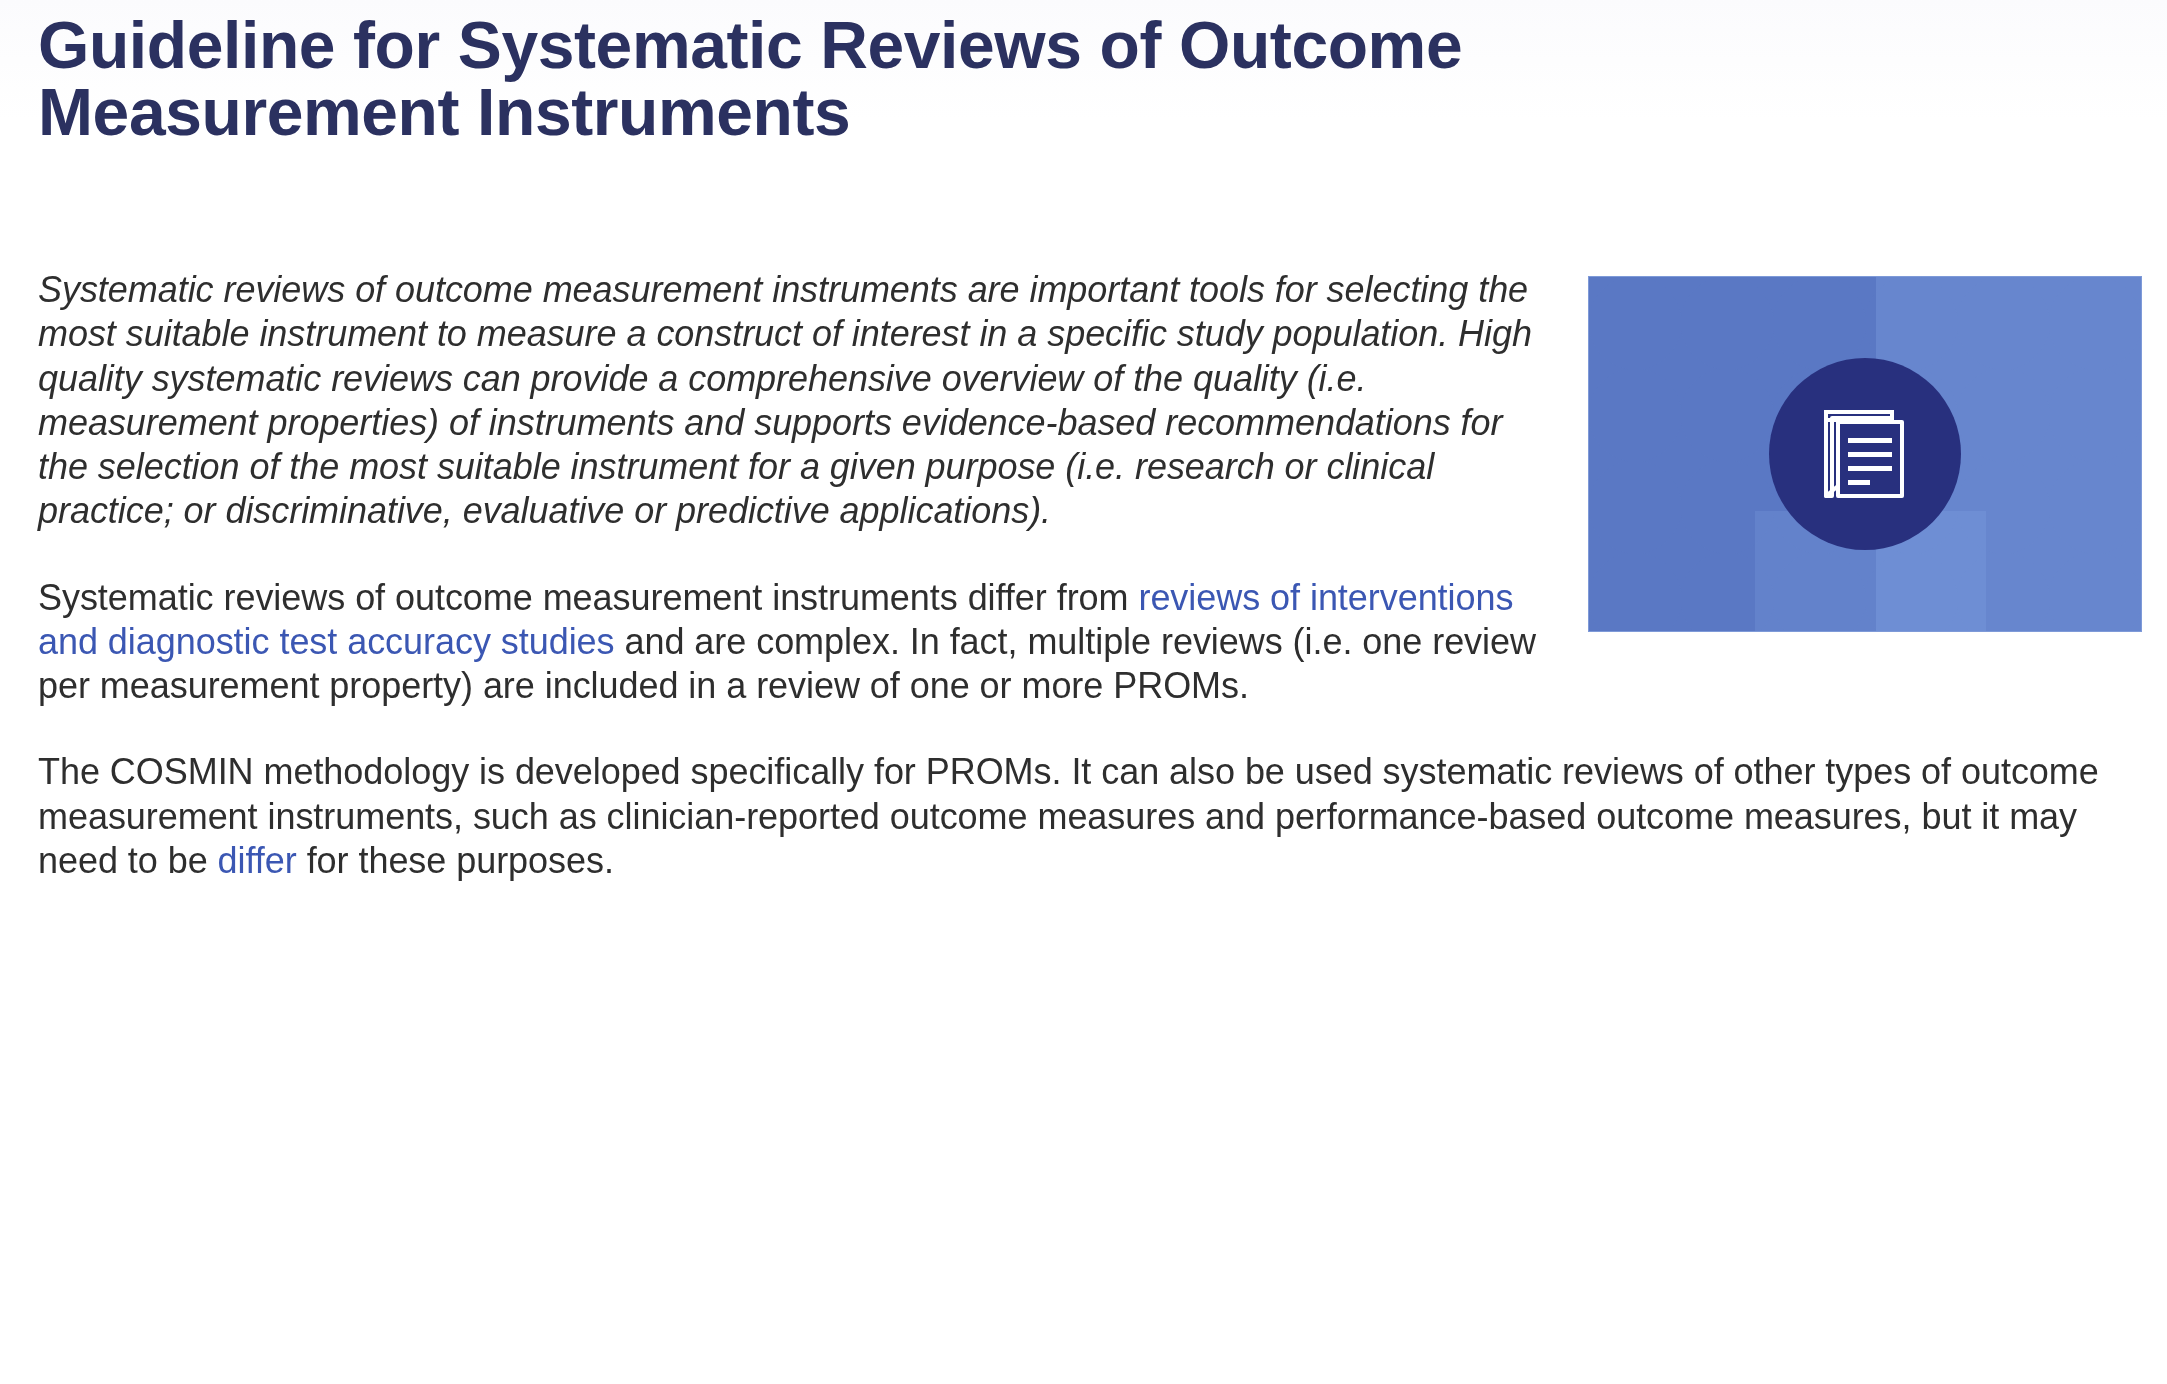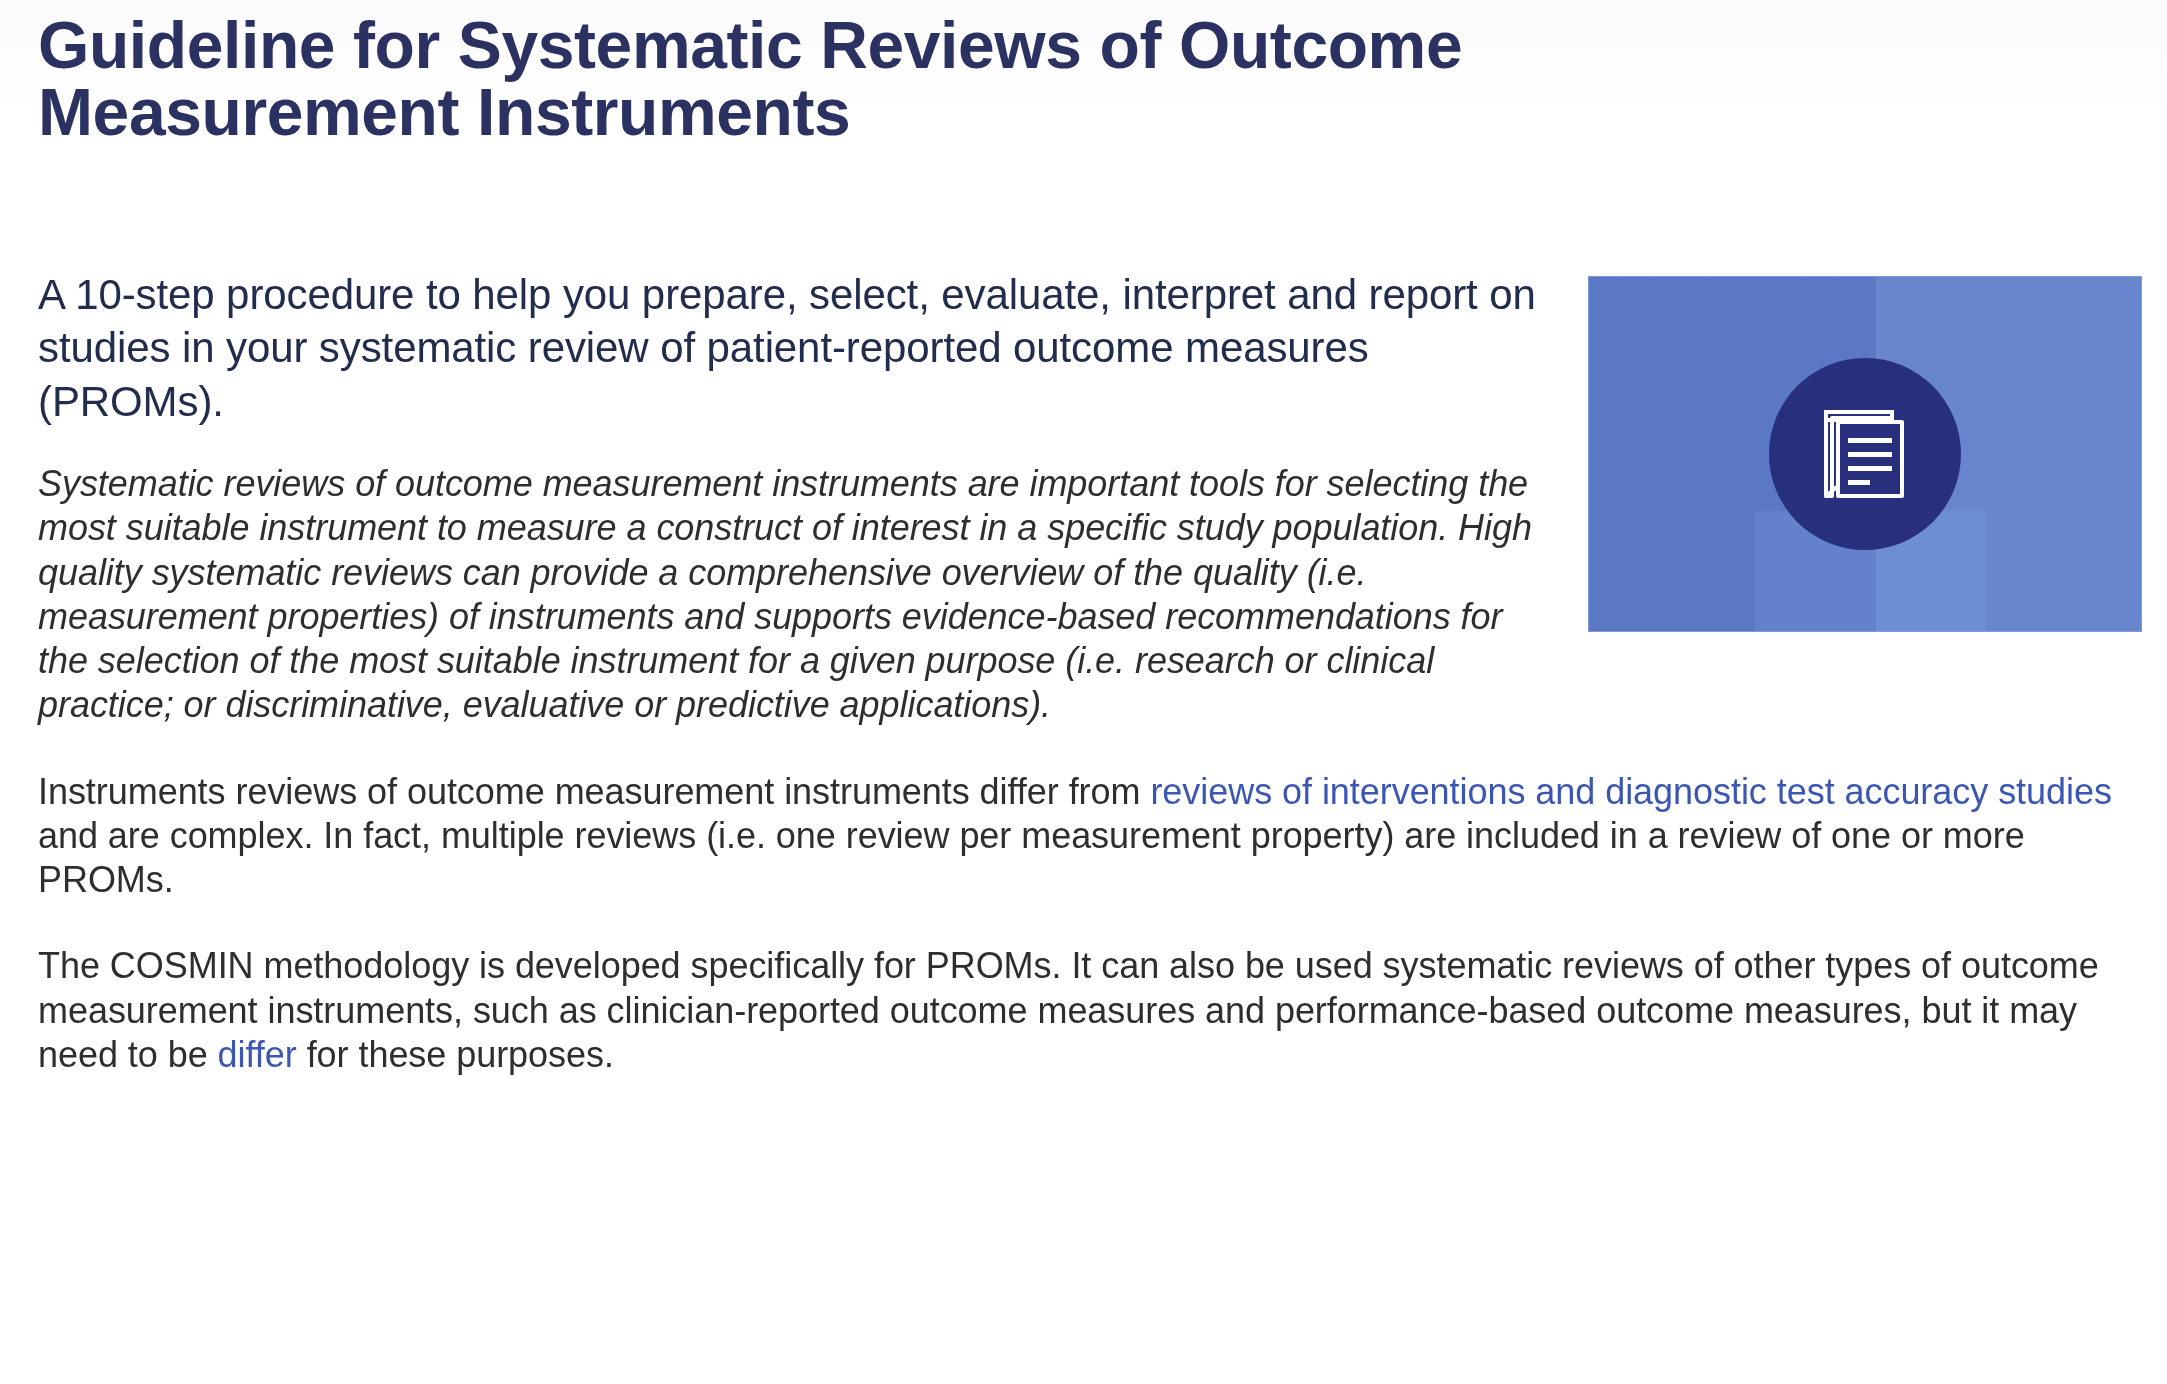--- a/index.html
+++ b/index.html
@@ -170,26 +170,25 @@
           <rect x="32" y="78" width="22" height="5" fill="#ffffff"></rect>
         </svg>
       </span>
     </div>
   </div>
 
   <div class="content">
 
     <div class="float-spacer"></div>
 
-    <p class="lead">A 10-step procedure to help you prepare, select, evaluate, interpret and report on studies in your systematic review of patient-reported outcome measures (PROMs).</p>
 
     <p class="body-para para-narrow-lines">Systematic reviews of outcome measurement instruments are important tools for selecting the most suitable instrument to measure a construct of interest in a specific study population. High quality systematic reviews can provide a comprehensive overview of the quality (i.e. measurement properties) of instruments and supports evidence-based recommendations for the selection of the most suitable instrument for a given purpose (i.e. research or clinical practice; or discriminative, evaluative or predictive applications).</p>
 
     <p class="body-para">
-      <span>Instruments reviews of  outcome measurement instruments differ from </span><a class="link" href="#">reviews of interventions and diagnostic test accuracy studies</a><span> and are complex. In fact, multiple reviews (i.e. one review per measurement property) are included in a review of one or more PROMs.</span>
+      <span>Systematic reviews of  outcome measurement instruments differ from </span><a class="link" href="#">reviews of interventions and diagnostic test accuracy studies</a><span> and are complex. In fact, multiple reviews (i.e. one review per measurement property) are included in a review of one or more PROMs.</span>
     </p>
 
     <p class="body-para">
       <span>The COSMIN methodology is developed specifically for PROMs. It can also be used systematic reviews of other types of outcome measurement instruments, such as clinician-reported outcome measures and performance-based outcome measures, but it may need to be </span><a class="link" href="#">differ</a><span> for these purposes.</span>
     </p>
 
   </div>
 </div>
 
 </body></html>

